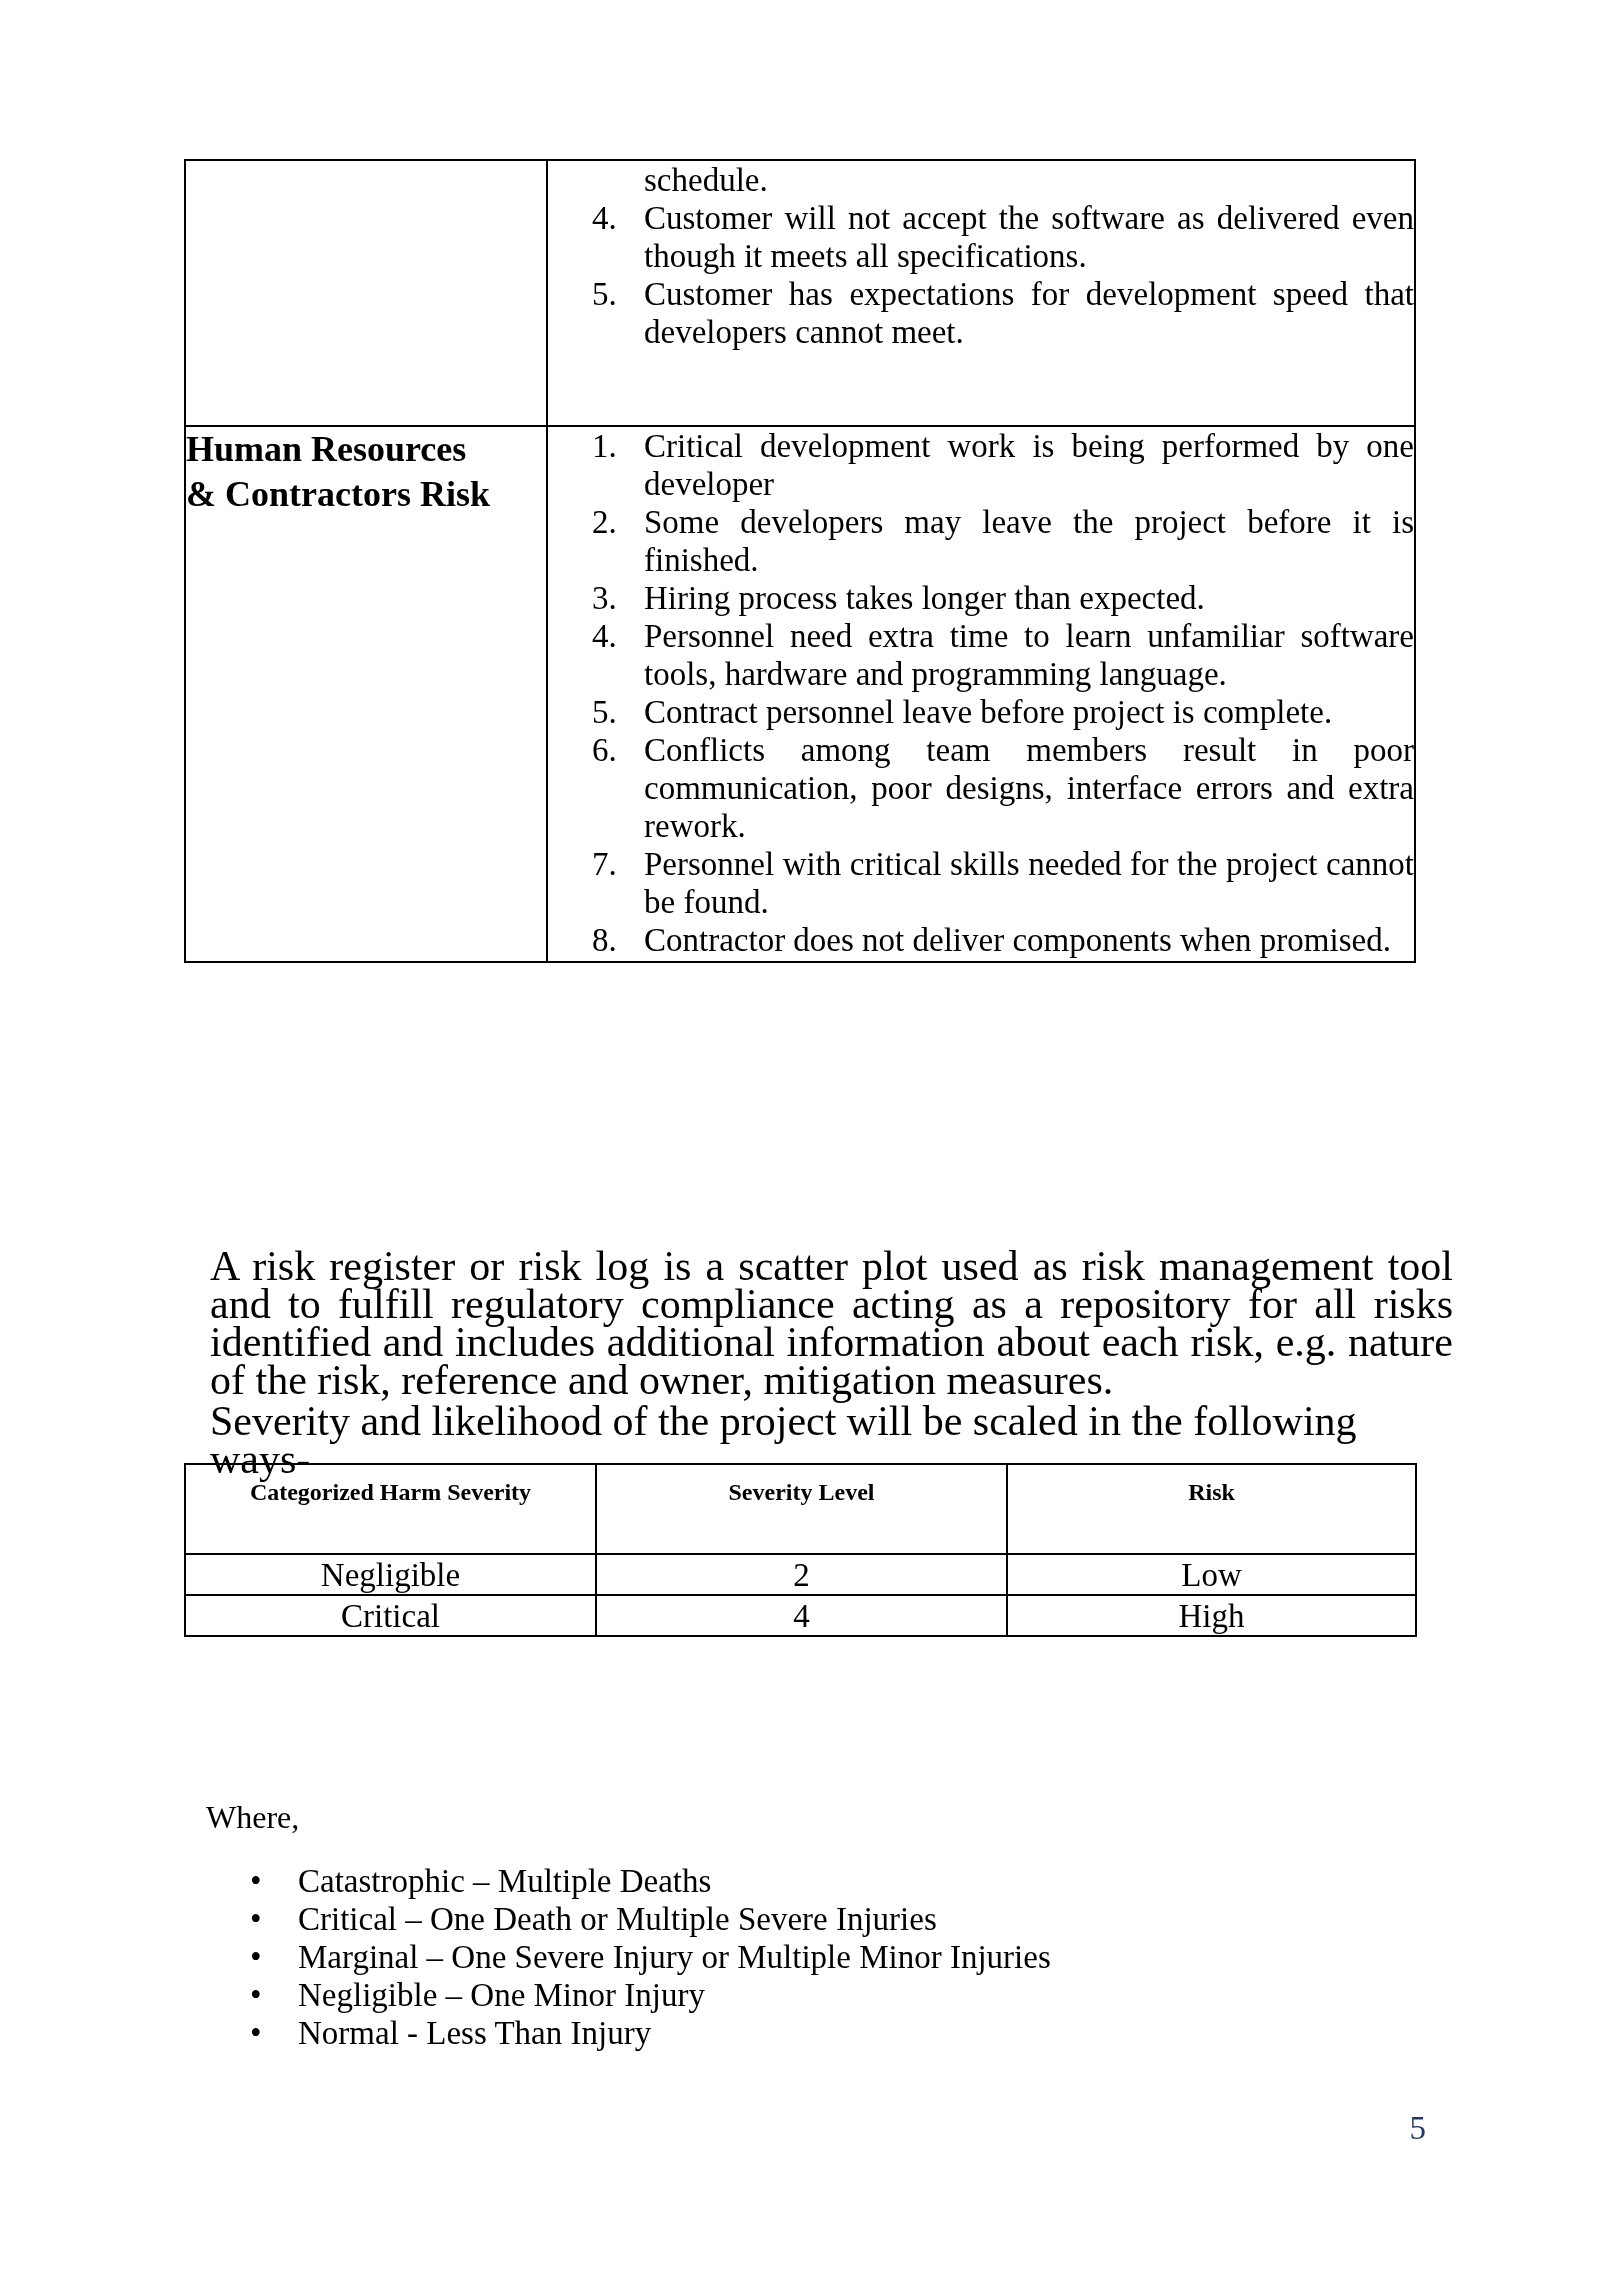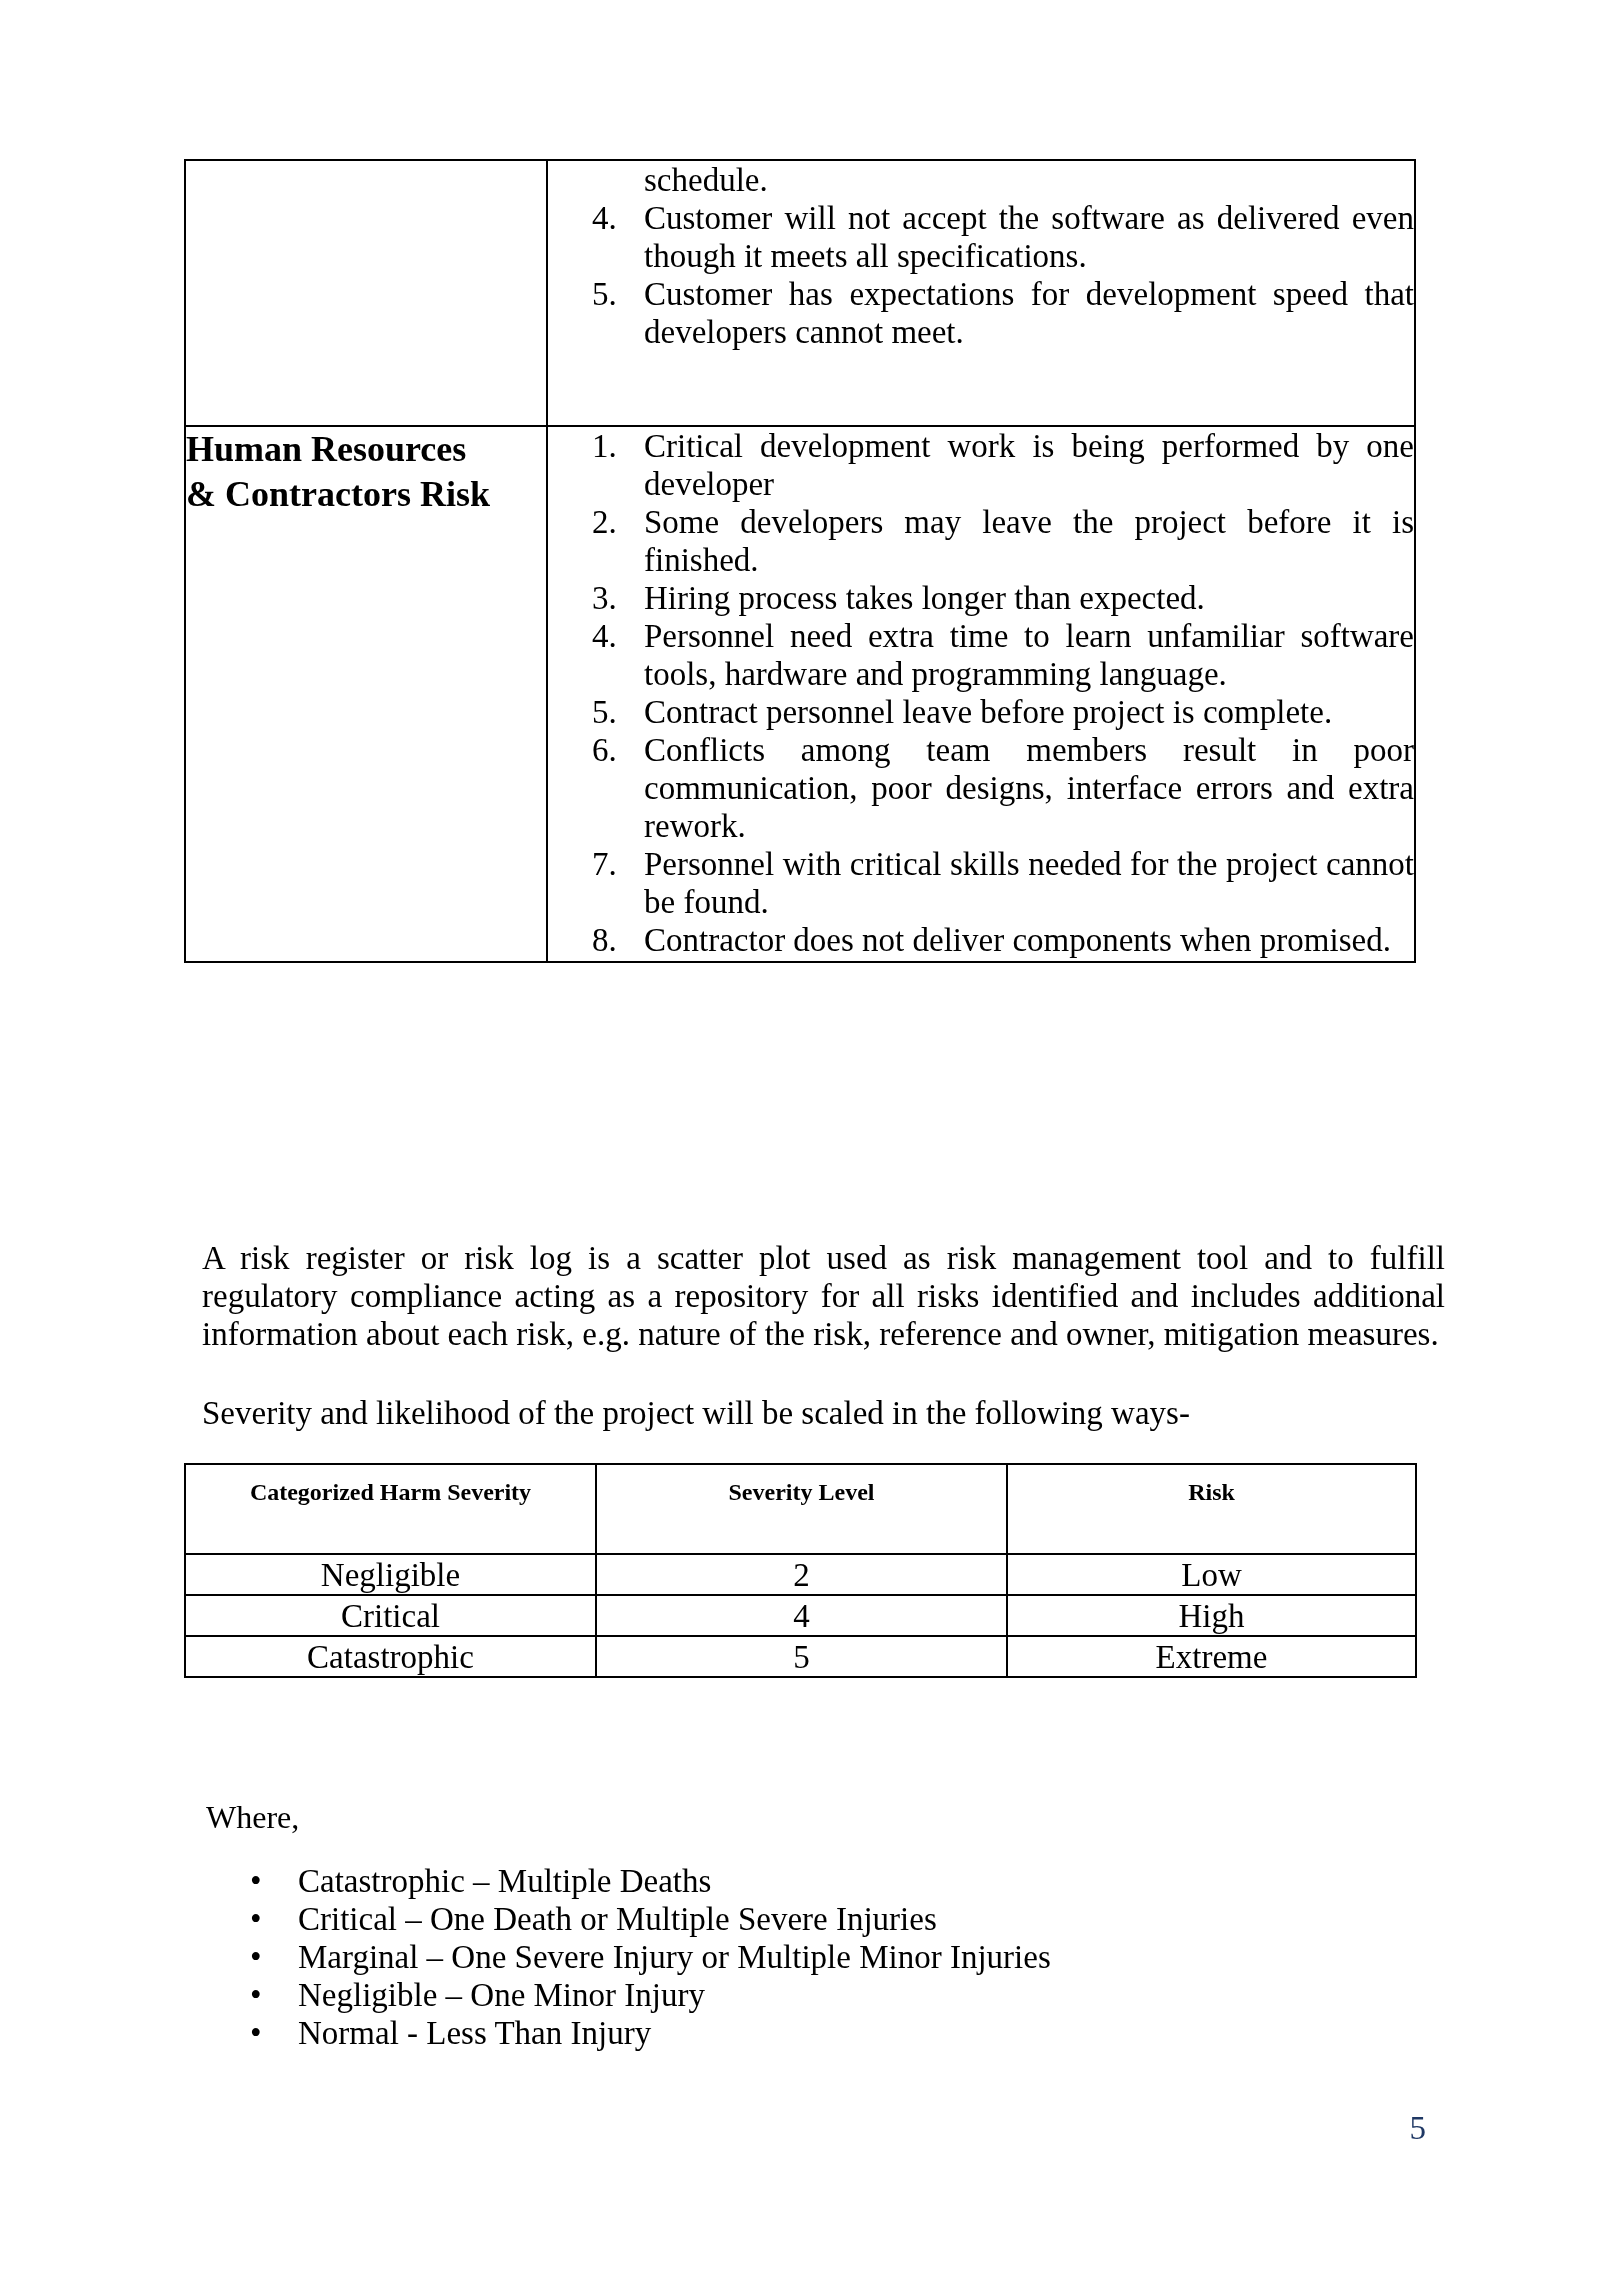--- a/index.html
+++ b/index.html
@@ -41,21 +41,21 @@
     text-align:justify;
   }
 
   
   .heading{
     position:absolute;left:194px;top:1143px;width:1243px;
     margin:0;font-size:44px;line-height:51px;font-weight:400;
   }
   .para{
     position:absolute;left:194px;width:1243px;
-    margin:8px;font-size:33px;line-height:38px;
+    margin:16px;font-size:42px;line-height:38px;
   }
   .p1{top:1231px;text-align:justify;}
   .p2{top:1386px;}
 
   
   table.t2{
     position:absolute;left:184px;top:1463px;
     width:1231px;border-collapse:collapse;table-layout:fixed;
   }
   table.t2 th, table.t2 td{
@@ -187,25 +187,20 @@
     <tr>
       <td>Negligible</td>
       <td>2</td>
       <td>Low</td>
     </tr>
     <tr>
       <td>Critical</td>
       <td>4</td>
       <td>High</td>
     </tr>
-    <tr>
-      <td>Catastrophic</td>
-      <td>5</td>
-      <td>Extreme</td>
-    </tr>
     </tbody>
   </table>
 
   <p class="where">Where,</p>
 
   <div class="bullets">
     <div class="bullet-item">
       <span class="b">•</span>
       <div class="btxt">Catastrophic – Multiple Deaths</div>
     </div>

